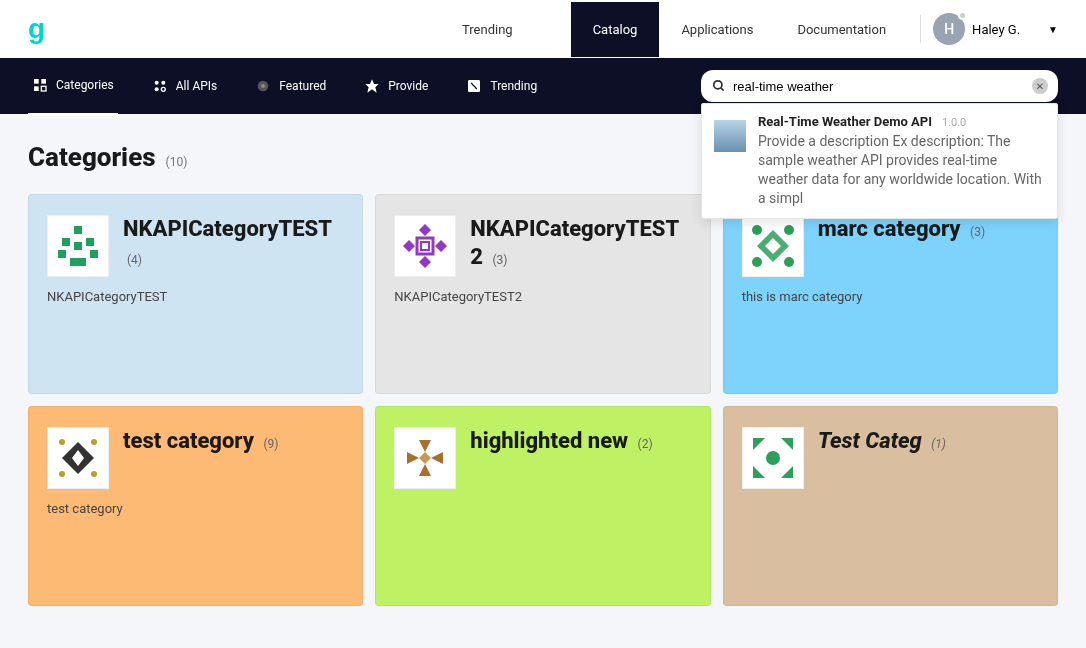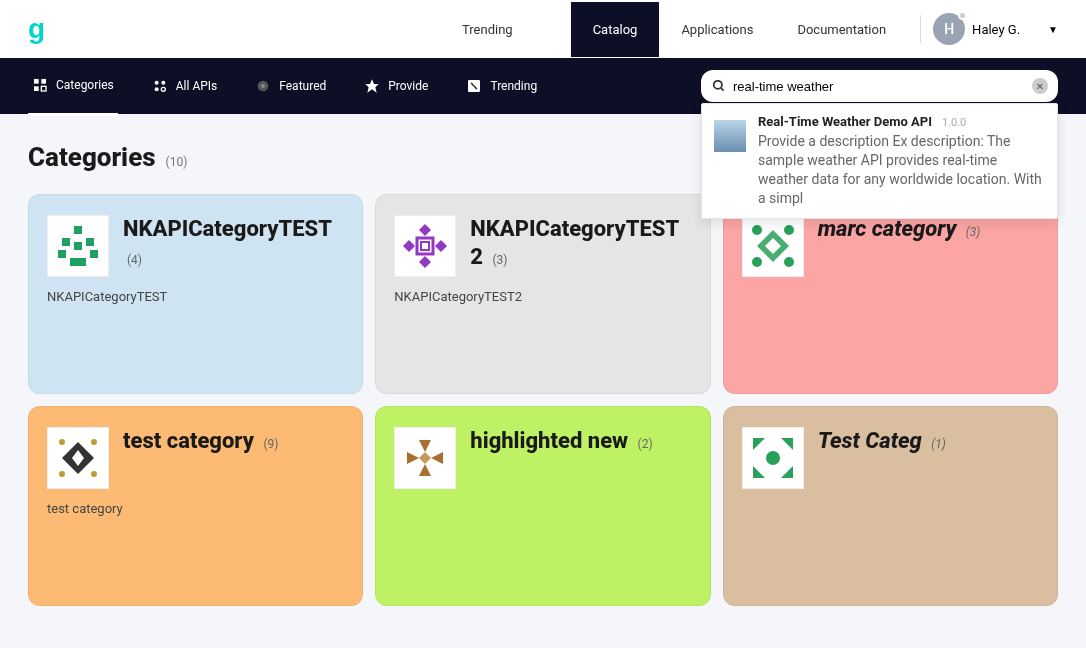--- a/index.html
+++ b/index.html
@@ -37,30 +37,30 @@
 .dd-version { font-size: 11px; color: #aaa; }
 .dd-desc { font-size: 14px; color: #666; margin-top: 3px; line-height: 1.35; overflow: hidden; }
 
 
 .page { padding: 28px; }
 .page-title-row { display: flex; align-items: baseline; gap: 10px; margin-bottom: 22px; }
 .page-title { font-size: 26px; font-weight: 800; color: #1a1a1a; }
 .page-count { font-size: 12px; color: #777; }
 
 .grid { display: grid; grid-template-columns: repeat(3, 1fr); gap: 12px; }
-.card { border-radius: 12px; padding: 20px 18px 24px; min-height: 200px; border: 1px solid rgba(0,0,0,0.05); }
+.card { border-radius: 4px; padding: 20px 18px 24px; min-height: 200px; border: 1px solid rgba(0,0,0,0.05); }
 .card-head { display: flex; align-items: flex-start; gap: 14px; }
 .card-icon { width: 62px; height: 62px; background: #fff; display: flex; align-items: center; justify-content: center; flex-shrink: 0; border: 1px solid #eee; }
 .card-title { font-size: 22px; font-weight: 800; color: #1a1a1a; line-height: 1.25; word-break: break-word; }
 .card-count { font-size: 12px; font-weight: 400; color: #666; margin-left: 4px; }
 .card-desc { font-size: 13px; color: #444; margin-top: 12px; }
 
 .bg-blue { background: #cfe4f2; }
 .bg-mint { background: #e5e5e5; }
-.bg-white { background: #fca5a5; font-style: italic; }
+.bg-white { background: #7dd3fc; }
 .bg-peach { background: #fdba74; }
 .bg-pink { background: #bef264; }
 .bg-tan { background: #d9bfa0; font-style: italic; }
 
 
 .ci-inner { width: 48px; height: 48px; }
 </style>
 </head>
 <body>
 
@@ -215,20 +215,21 @@
                   <circle cx="40" cy="8" r="5"></circle>
                   <circle cx="8" cy="40" r="5"></circle>
                   <circle cx="40" cy="40" r="5"></circle>
                   <polygon points="24,8 40,24 24,40 8,24" fill="#2aa05a" opacity="0.85"></polygon>
                   <polygon points="24,16 32,24 24,32 16,24" fill="#fff"></polygon>
                 </g>
               </svg></div>
           </div>
           <div class="card-title">marc category <span class="card-count">(3)</span></div>
         </div>
+        <div class="card-desc">this is marc category</div>
       </div>
       <div class="card bg-peach">
         <div class="card-head">
           <div class="card-icon">
             <div class="ci-inner"><svg width="48" height="48" viewBox="0 0 48 48">
                 <g>
                   <circle cx="8" cy="8" r="3" fill="#b8a030"></circle>
                   <circle cx="40" cy="8" r="3" fill="#b8a030"></circle>
                   <circle cx="8" cy="40" r="3" fill="#b8a030"></circle>
                   <circle cx="40" cy="40" r="3" fill="#b8a030"></circle>

